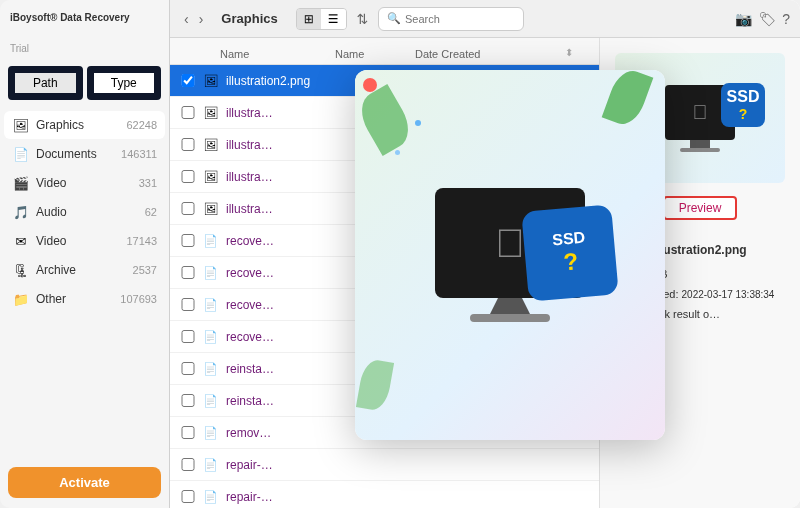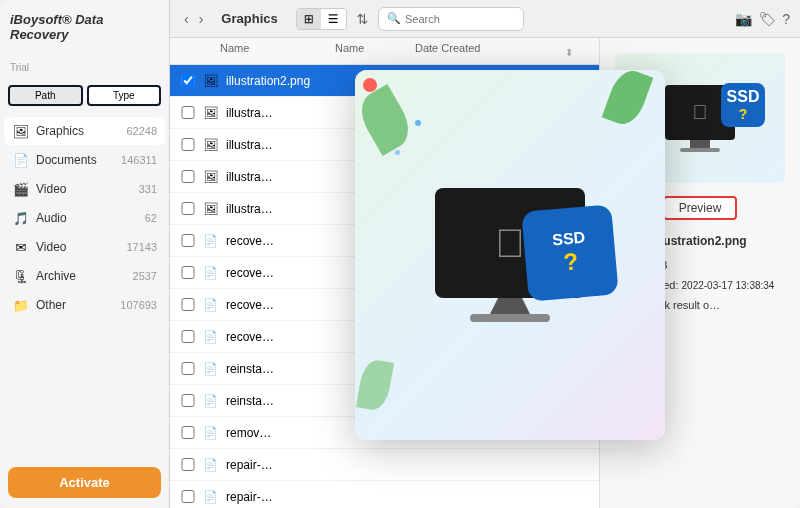--- a/index.html
+++ b/index.html
@@ -3,24 +3,24 @@
   <meta charset="utf-8">
   <style>
     * { margin: 0; padding: 0; box-sizing: border-box; }
     body { width: 800px; height: 508px; overflow: hidden; font-family: -apple-system, BlinkMacSystemFont, 'Segoe UI', sans-serif; background: #f0f0f0; display: flex; border-radius: 10px; }
 
     
     .sidebar {
       width: 170px; min-width: 170px; background: #f5f5f5; border-right: 1px solid #d0d0d0; display: flex; flex-direction: column; height: 508px;
     }
     .sidebar-header { padding: 12px 10px 4px; }
-    .app-title { font-size: 13px; font-weight: 700; color: #333; font-style: italic; }
+    .app-title { font-size: 10px; font-weight: 700; color: #333; }
     .app-trial { font-size: 10px; color: #999; margin-top: 20px; }
     .path-type-tabs { display: flex; padding: 8px 8px; gap: 4px; }
-    .tab-btn { flex: 1; padding: 3px 0; font-size: 10px; border: 2px solid #0f172a; background: #fff; cursor: pointer; border-radius: 4px; }
+    .tab-btn { flex: 1; padding: 3px 0; font-size: 12px; border: 7px solid #0f172a; background: #fff; cursor: pointer; border-radius: 4px; }
     .tab-btn.active { background: #e8e8e8; }
     .sidebar-items { flex: 1; overflow-y: auto; padding: 2px 0; }
     .sidebar-item { display: flex; align-items: center; padding: 5px 8px; cursor: pointer; border-radius: 6px; margin: 1px 4px; }
     .sidebar-item.active { background: #fff; }
     .sidebar-item-icon { width: 18px; height: 18px; margin-right: 6px; display: flex; align-items: center; justify-content: center; font-size: 13px; }
     .sidebar-item-label { font-size: 12px; color: #333; flex: 1; }
     .sidebar-item-count { font-size: 11px; color: #999; }
     .sidebar-footer { padding: 10px 8px; }
     .activate-btn { width: 100%; padding: 8px; background: #f0922c; border: none; border-radius: 8px; color: #fff; font-size: 13px; font-weight: 600; cursor: pointer; }
 
@@ -37,47 +37,47 @@
     .view-btn.active { background: #e0e0e0; }
     .filter-btn { background: none; border: none; cursor: pointer; font-size: 14px; color: #666; margin-left: 4px; }
     .search-box { display: flex; align-items: center; background: #fff; border: 1px solid #ccc; border-radius: 6px; padding: 2px 8px; height: 24px; margin-left: 4px; }
     .search-input { border: none; outline: none; font-size: 11px; width: 110px; color: #999; background: transparent; }
     .toolbar-right { margin-left: auto; display: flex; gap: 6px; }
     .toolbar-icon-btn { background: none; border: none; cursor: pointer; font-size: 14px; color: #666; }
 
     
     .file-area { flex: 1; display: flex; overflow: hidden; }
     .file-list { flex: 1; overflow-y: auto; border-right: 1px solid #e0e0e0; }
-    .file-list-header { display: flex; align-items: flex-start; padding: 4px 10px; background: #f8f8f8; border-bottom: 1px solid #e0e0e0; position: sticky; top: 0; z-index: 2; }
+    .file-list-header { display: flex; align-items: flex-end; padding: 4px 10px; background: #f8f8f8; border-bottom: 1px solid #e0e0e0; position: sticky; top: 0; z-index: 2; }
     .col-name { flex: 1; font-size: 11px; color: #666; }
     .col-size { width: 80px; font-size: 11px; color: #666; }
     .col-date { width: 150px; font-size: 11px; color: #666; }
     .col-action { width: 24px; }
     .file-row { display: flex; align-items: center; padding: 5px 10px; border-bottom: 1px solid #f0f0f0; cursor: pointer; min-height: 32px; }
     .file-row.selected { background: #1a6fdd; }
     .file-row.selected .file-name, .file-row.selected .file-size, .file-row.selected .file-date { color: #fff; }
     .file-checkbox { width: 16px; margin-right: 6px; }
     .file-type-icon { width: 18px; height: 18px; margin-right: 6px; display: flex; align-items: center; justify-content: center; font-size: 12px; }
-    .file-name { flex: 1; font-size: 12px; color: #000000; white-space: nowrap; overflow: hidden; text-overflow: ellipsis; }
+    .file-name { flex: 1; font-size: 12px; color: #701a75; white-space: nowrap; overflow: hidden; text-overflow: ellipsis; }
     .file-size { width: 80px; font-size: 12px; color: #666; }
     .file-date { width: 150px; font-size: 12px; color: #666; }
 
     
     .preview-panel { width: 200px; min-width: 200px; background: #f8f8f8; display: flex; flex-direction: column; align-items: center; padding: 10px; }
     .preview-thumb-container { position: relative; width: 180px; height: 140px; display: flex; align-items: center; justify-content: center; margin-bottom: 8px; }
     .preview-thumb { width: 170px; height: 130px; background: linear-gradient(135deg, #e8f5e9 0%, #e3f2fd 100%); border-radius: 6px; display: flex; align-items: center; justify-content: center; overflow: hidden; position: relative; }
     
     .imac { position: relative; }
     .imac-screen { width: 70px; height: 55px; background: #1a1a1a; border-radius: 4px; display: flex; align-items: center; justify-content: center; }
     .apple-logo { color: #888; font-size: 20px; }
     .imac-stand { width: 20px; height: 8px; background: #555; margin: 0 auto; }
     .imac-base { width: 40px; height: 4px; background: #888; border-radius: 2px; margin: 0 auto; }
     .ssd-badge { position: absolute; right: 20px; top: 30px; background: #1565c0; border-radius: 8px; padding: 6px 8px; font-size: 9px; color: #fff; font-weight: 700; display: flex; align-items: center; justify-content: center; width: 44px; height: 44px; flex-direction: column; }
     .ssd-q { font-size: 14px; color: #ffd600; }
-    .preview-badge-btn { border: 2px solid #e53935; background: #fff; color: #404040; font-size: 12px; padding: 3px 14px; border-radius: 4px; cursor: pointer; margin-bottom: 14px; font-weight: 500; }
+    .preview-badge-btn { border: 2px solid #e53935; background: #fff; color: #be185d; font-size: 12px; padding: 3px 14px; border-radius: 4px; cursor: pointer; margin-bottom: 23px; font-weight: 500; }
     .preview-filename { font-size: 12px; font-weight: 600; color: #333; margin-bottom: 8px; text-align: center; }
     .preview-meta { width: 100%; font-size: 11px; color: #555; line-height: 1.8; }
     .preview-meta span { color: #333; font-weight: 500; }
 
     
     .overlay-preview { position: absolute; left: 185px; top: 70px; width: 310px; height: 370px; background: #fff; border-radius: 12px; box-shadow: 0 8px 40px rgba(0,0,0,0.25); z-index: 100; display: flex; align-items: center; justify-content: center; overflow: hidden; }
     .overlay-close { position: absolute; top: 8px; left: 8px; width: 14px; height: 14px; background: #ff5f57; border-radius: 50%; cursor: pointer; border: none; }
     .overlay-image { width: 100%; height: 100%; background: linear-gradient(135deg, #e8f5e9 0%, #e3f2fd 60%, #f3e5f5 100%); display: flex; align-items: center; justify-content: center; }
     
     .big-imac { display: flex; flex-direction: column; align-items: center; position: relative; }

